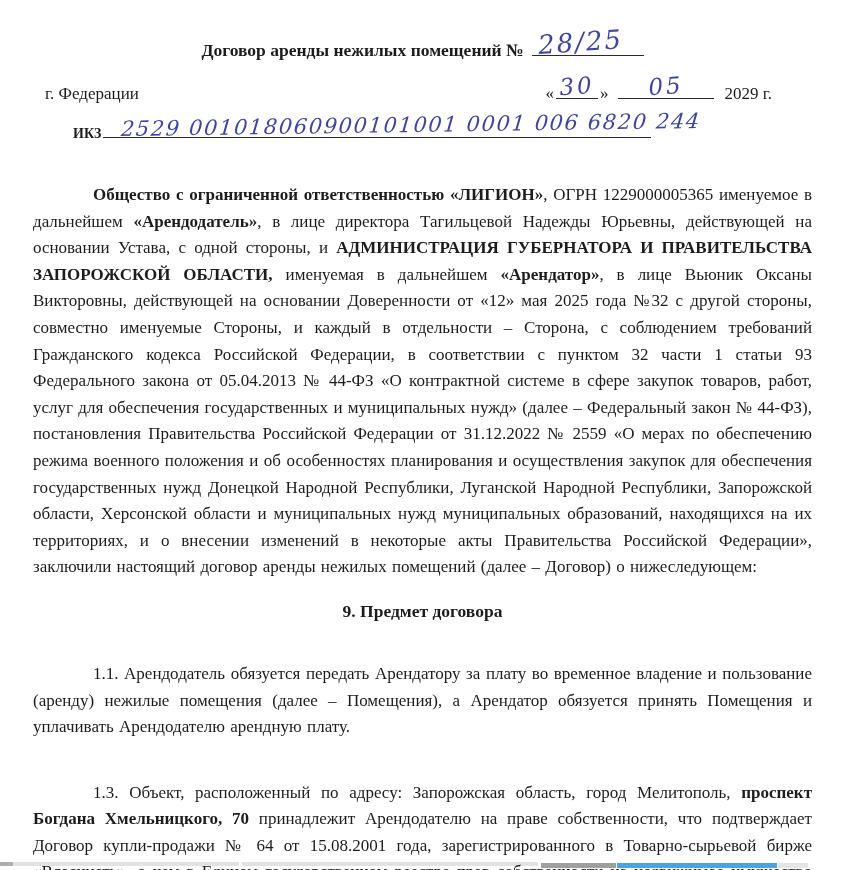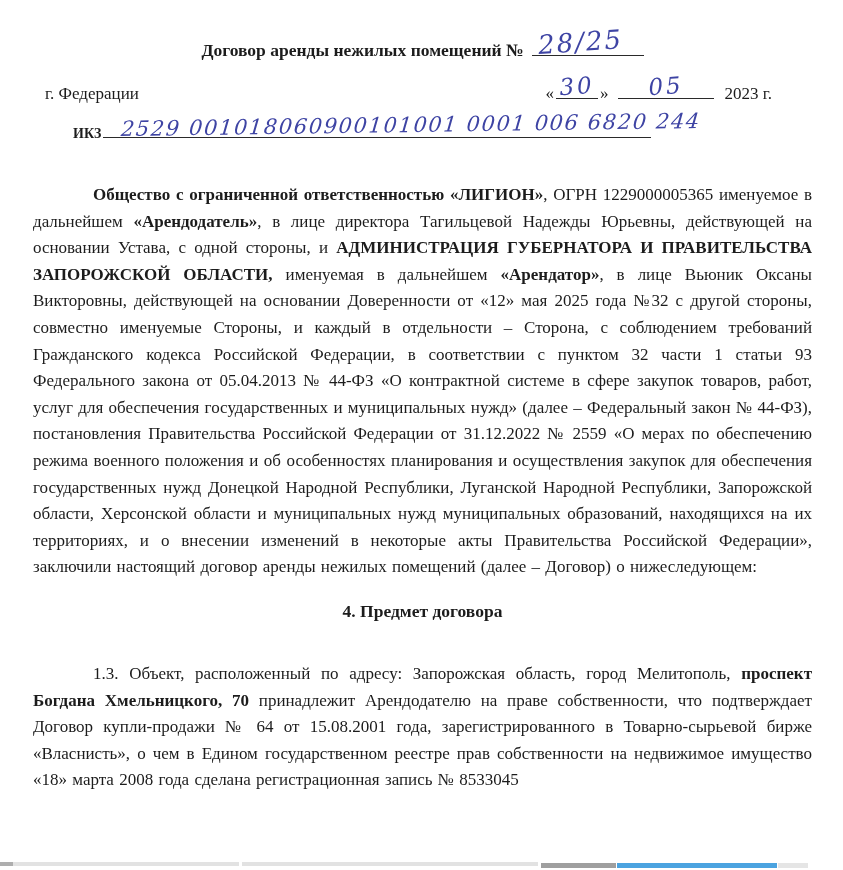--- a/index.html
+++ b/index.html
@@ -136,32 +136,33 @@
 <div class="page">
   <div class="content">
 
     <div class="title-row">
       <span>Договор аренды нежилых помещений №</span><span class="num-slot"><span class="hand">28/25</span></span>
     </div>
 
     <div class="city-date-row">
       <span class="city">г. Федерации</span>
       <span class="date-group">
-        <span>«</span><span class="date-slot day-slot"><span class="hand">30</span></span><span>»</span><span class="date-slot month-slot"><span class="hand">05</span></span><span>2023 г.</span>
+        <span>«</span><span class="date-slot day-slot"><span class="hand">30</span></span><span>»</span><span class="date-slot month-slot"><span class="hand">05</span></span><span>2029 г.</span>
       </span>
     </div>
 
     <div class="ikz-row">
       <span class="ikz-label">ИКЗ</span><span class="ikz-slot"><span class="hand">2529 001018060900101001 0001 006 6820 244</span></span>
     </div>
 
     <p class="para indent"><span class="b">Общество с ограниченной ответственностью «ЛИГИОН»</span><span>, ОГРН 1229000005365 именуемое в дальнейшем  </span><span class="b">«Арендодатель»</span><span>, в лице директора Тагильцевой Надежды Юрьевны, действующей на основании Устава, с одной стороны, и </span><span class="b">АДМИНИСТРАЦИЯ ГУБЕРНАТОРА И ПРАВИТЕЛЬСТВА ЗАПОРОЖСКОЙ ОБЛАСТИ,</span><span> именуемая в дальнейшем </span><span class="b">«Арендатор»</span><span>, в лице Вьюник Оксаны Викторовны, действующей на основании Доверенности  от «12» мая 2025 года №32 с другой стороны, совместно именуемые Стороны, и каждый в отдельности – Сторона, с соблюдением требований Гражданского кодекса Российской Федерации, в соответствии с пунктом 32 части 1 статьи 93 Федерального закона от 05.04.2013 № 44-ФЗ «О контрактной системе в сфере закупок товаров, работ, услуг для обеспечения государственных и муниципальных нужд» (далее – Федеральный закон № 44-ФЗ), постановления Правительства Российской Федерации от 31.12.2022 № 2559 «О мерах по обеспечению режима военного положения и об особенностях планирования и осуществления закупок для обеспечения государственных нужд Донецкой Народной Республики, Луганской Народной Республики, Запорожской области, Херсонской области и муниципальных нужд муниципальных образований, находящихся на их территориях, и о внесении изменений в некоторые акты Правительства Российской Федерации», заключили настоящий договор аренды нежилых помещений (далее – Договор) о нижеследующем:</span></p>
 
-    <div class="section-heading">4. Предмет договора</div>
+    <div class="section-heading">9. Предмет договора</div>
 
+    <p class="para indent">1.1. Арендодатель обязуется передать Арендатору за плату во временное владение и пользование (аренду) нежилые помещения (далее – Помещения), а Арендатор обязуется принять Помещения и уплачивать Арендодателю арендную плату.</p>
 
 
     <p class="para indent"><span>1.3. Объект, расположенный по адресу: Запорожская область, город Мелитополь, </span><span class="b">проспект Богдана Хмельницкого, 70</span><span> принадлежит Арендодателю на праве собственности, что подтверждает Договор купли-продажи № 64 от 15.08.2001 года, зарегистрированного в Товарно-сырьевой бирже «Власнисть», о чем в Едином государственном реестре прав собственности на недвижимое имущество «18» марта 2008 года сделана регистрационная запись № 8533045</span></p>
 
   </div>
 
   <div class="bottom-bars">
     <div class="track-cap" style="left:0; width:13px;"></div>
     <div class="track-light" style="left:13px; width:226px;"></div>
     <div class="track-light" style="left:242px; width:296px;"></div>

